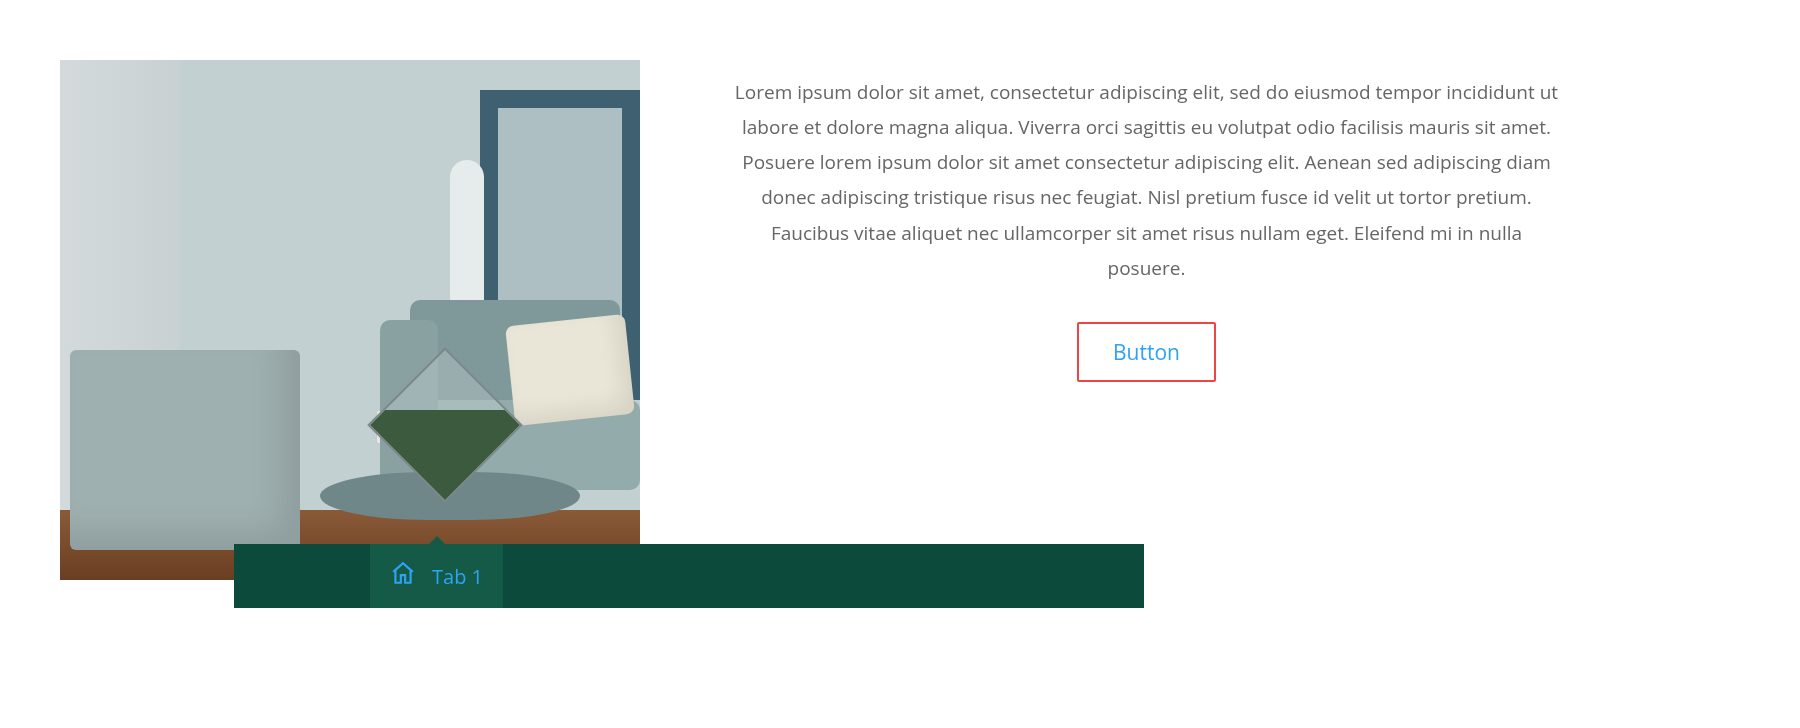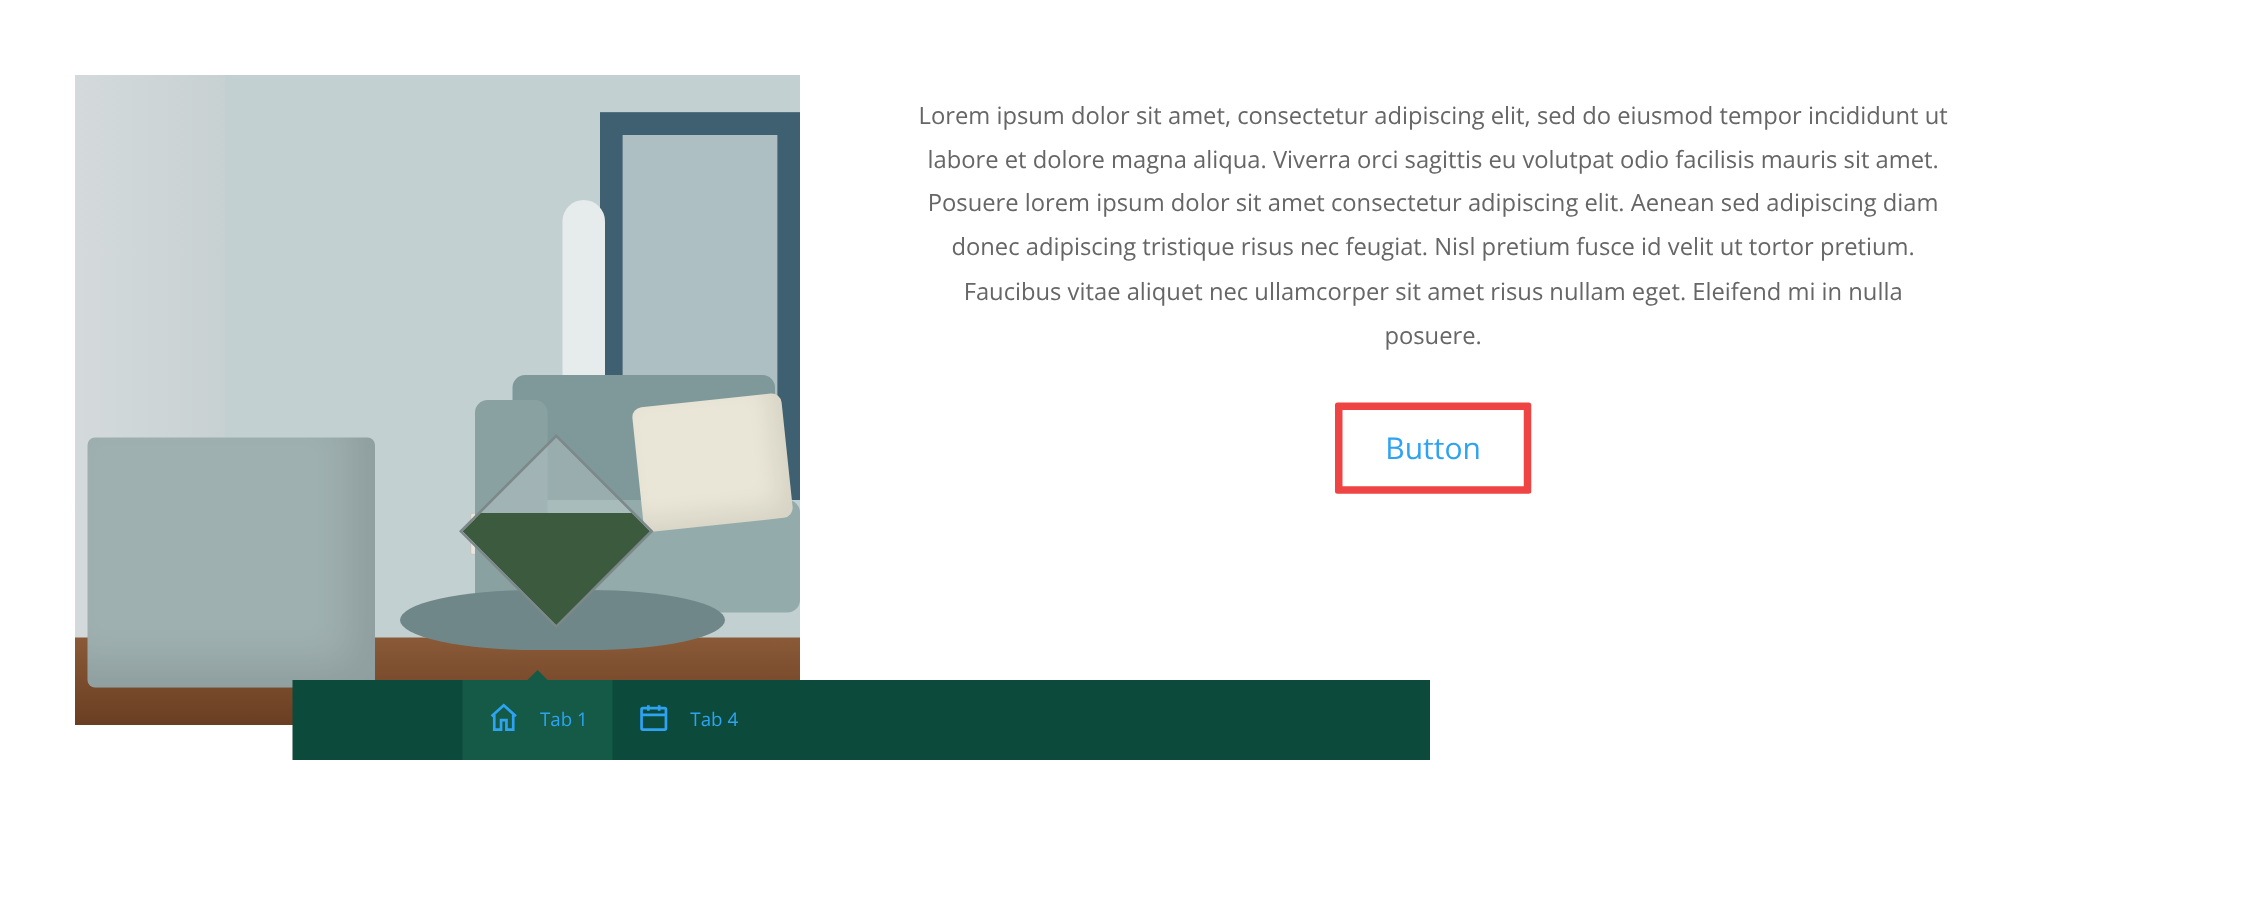--- a/index.html
+++ b/index.html
@@ -98,24 +98,24 @@
   .body-text {
     color:#666;
     font-size:19px;
     line-height:1.85;
     font-weight:400;
   }
   .cta-button {
     display:inline-block;
     margin-top:36px;
     padding:14px 34px;
-    border:6px solid #ef4444;
+    border:2px solid #ef4444;
     color:#2ea3f2;
     background:transparent;
-    font-size:24px;
+    font-size:21px;
     cursor:pointer;
     font-family:inherit;
     border-radius:2px;
   }
 
   .tabs-bar {
     position:absolute;
     left:234px;
     top:544px;
     width:910px;
@@ -124,21 +124,21 @@
     display:flex;
     align-items:stretch;
     padding:0 140px 0 136px;
   }
   .tab {
     display:flex;
     align-items:center;
     gap:16px;
     padding:0 20px;
     color:#2ea3f2;
-    font-size:15px;
+    font-size:20px;
     cursor:pointer;
     position:relative;
   }
   .tab.active {
     background:#145a47;
   }
   .tab.active::before {
     content:"";
     position:absolute;
     top:-8px; left:50%; transform:translateX(-50%);
@@ -188,25 +188,15 @@
       <svg viewBox="0 0 24 24">
           <path d="M3 11 L12 3 L21 11"></path>
           <path d="M5 10 V21 H10 V14 H14 V21 H19 V10"></path>
         </svg>
     </span>
     <span class="tab-label">Tab 1</span>
   </div>
 
 
 
-  <div class="tab">
-    <span>
-      <svg viewBox="0 0 24 24">
-          <rect x="3" y="5" width="18" height="16" rx="1"></rect>
-          <path d="M3 10 H21"></path>
-          <path d="M8 3 V7 M16 3 V7"></path>
-        </svg>
-    </span>
-    <span class="tab-label">Tab 4</span>
-  </div>
 
 
 </div>
 
 </body></html>

